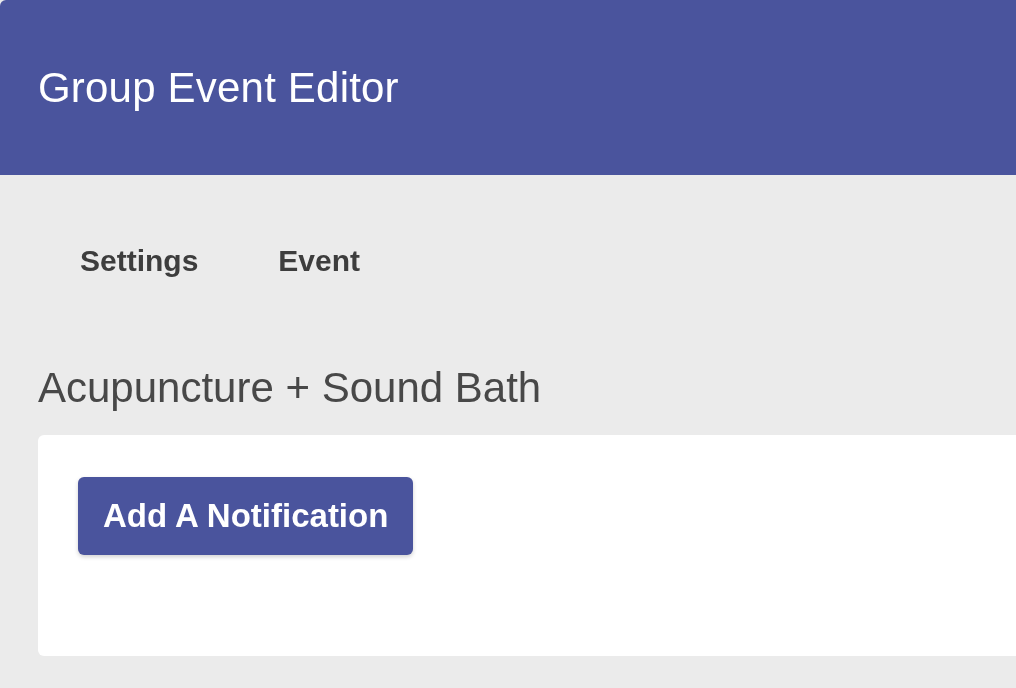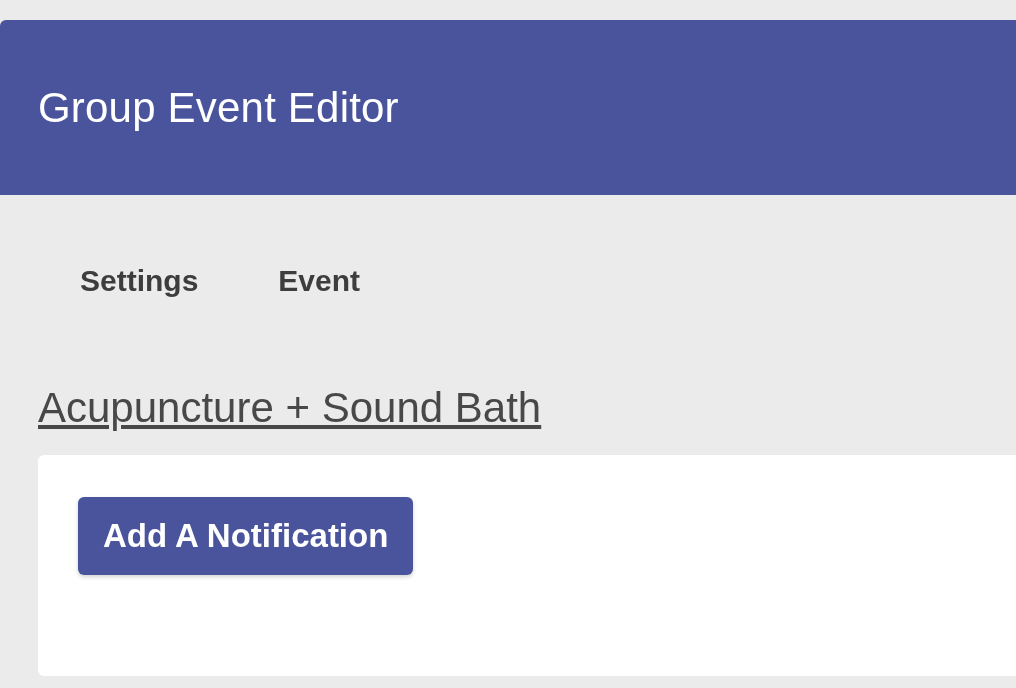--- a/index.html
+++ b/index.html
@@ -23,21 +23,20 @@
     display: flex; flex-direction: column;
     background: var(--page-background);
   }
   .header {
     flex: 0 0 175px;
     background: var(--accent);
     border-top-left-radius: 6px;
     display: flex;
     align-items: center;
     padding-left: 38px;
-    margin-top: 20px;
   }
   .header-title {
     color: var(--header-text);
     font-size: 42px;
     font-weight: 400;
     letter-spacing: 0.2px;
   }
   .content {
     flex: 1 1 auto;
     background: var(--page-background);
@@ -61,21 +60,20 @@
   .tab.active {
     background: var(--card-background);
   }
   .event-title {
     margin: 34px 38px 0 38px;
     font-size: 42px;
     font-weight: 400;
     color: var(--heading-text);
     line-height: 1.15;
     white-space: nowrap;
-    text-decoration: underline;
   }
   .panel-card {
     margin: 23px 0 0 38px;
     width: calc(1016px - 38px);
     height: 221px;
     background: var(--card-background);
     border-radius: 6px 0 0 6px;
     padding: 42px 0 0 40px;
   }
   .add-notification-button {

